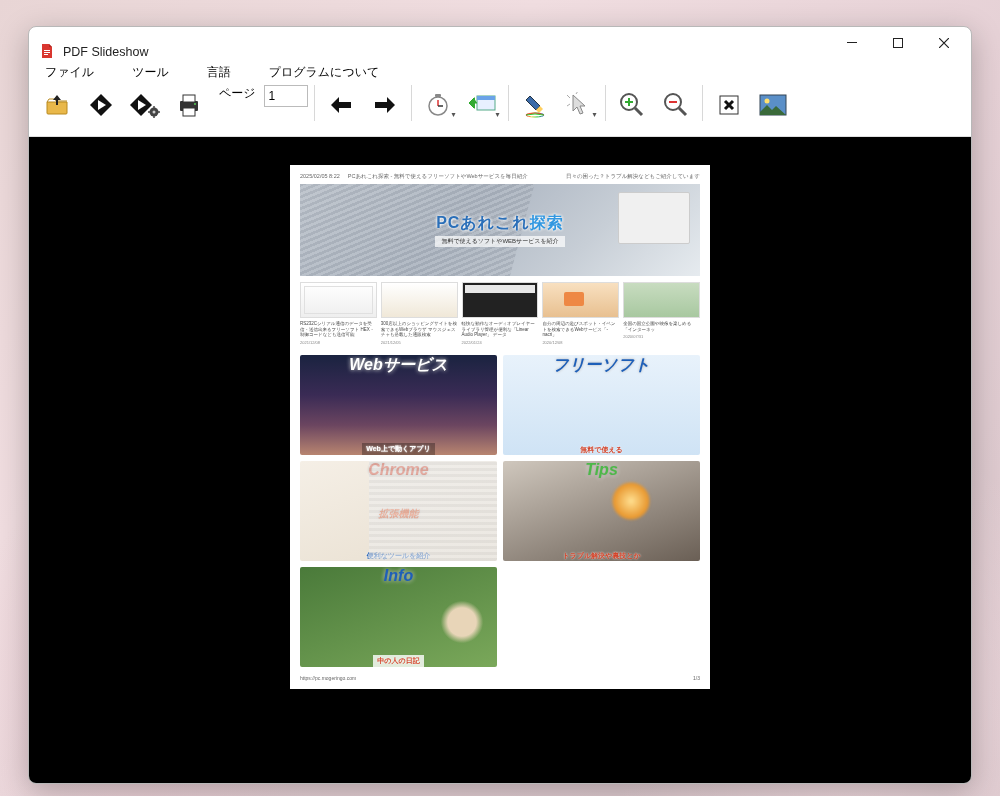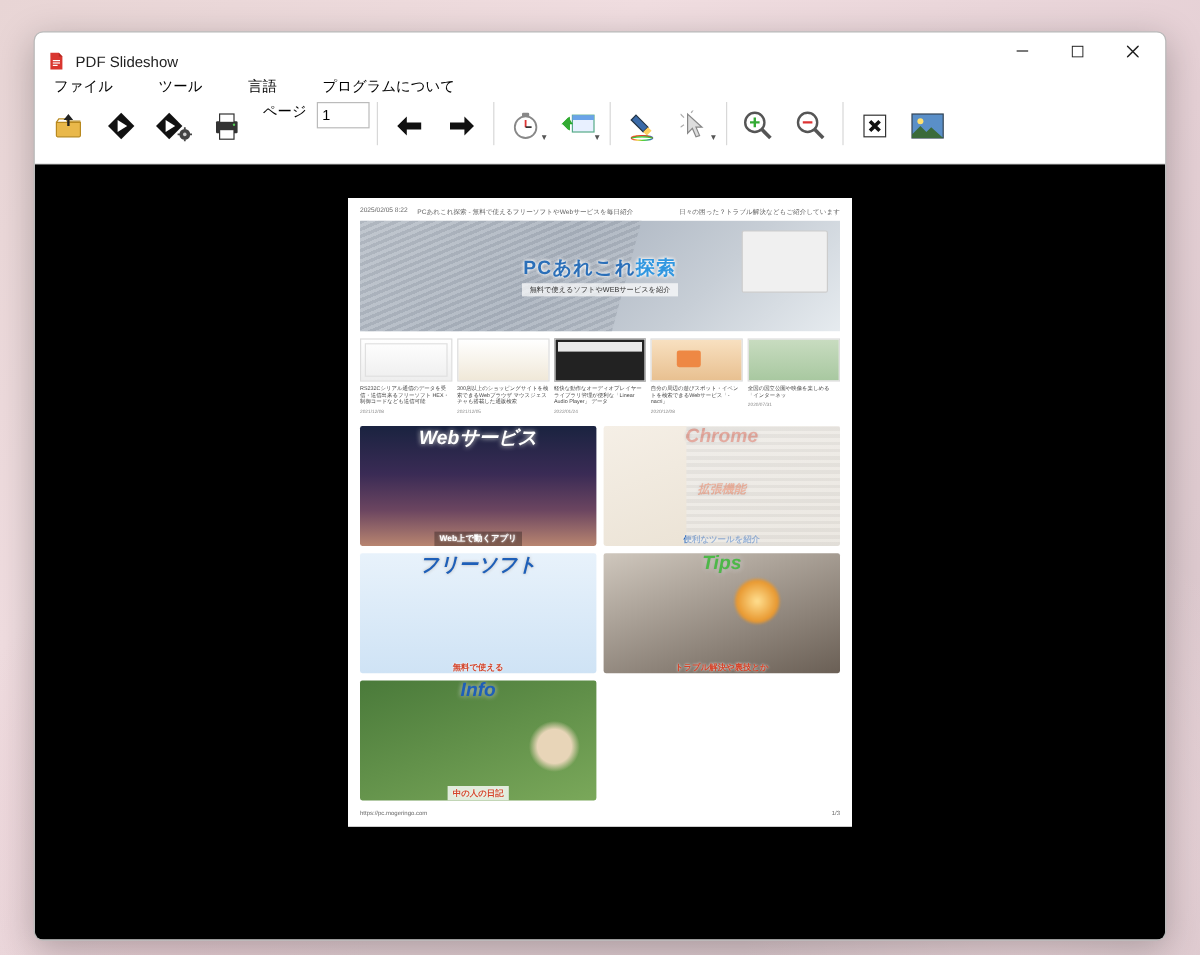--- a/index.html
+++ b/index.html
@@ -344,29 +344,29 @@
         <div class="cap"><span>300店以上のショッピングサイトを検索できるWebブラウザ マウスジェスチャも搭載した通販検索</span><span class="date">2021/12/05</span></div>
         <div class="cap"><span>軽快な動作なオーディオプレイヤー ライブラリ管理が便利な「Linear Audio Player」 データ</span><span class="date">2022/01/24</span></div>
         <div class="cap"><span>自分の周辺の遊びスポット・イベントを検索できるWebサービス「-nacri」</span><span class="date">2020/12/08</span></div>
         <div class="cap"><span>全国の国立公園や映像を楽しめる「インターネッ</span><span class="date">2020/07/31</span></div>
       </div>
       <div class="tiles">
         <div class="tile tA">
             <div class="t1">Webサービス</div>
             <div class="t2">Web上で動くアプリ</div>
           </div>
+        <div class="tile tB">
+            <div class="t1">フリーソフト</div>
+            <div class="t2">無料で使える</div>
+          </div>
         <div class="tile tC">
             <div class="t1">Chrome</div>
             <div class="t1" style="font-size:10px;color:#e85a2a;">拡張機能</div>
             <div class="t2">便利なツールを紹介</div>
           </div>
-        <div class="tile tB">
-            <div class="t1">フリーソフト</div>
-            <div class="t2">無料で使える</div>
-          </div>
         <div class="tile tD">
             <div class="t1">Tips</div>
             <div class="t2">トラブル解決や裏技とか</div>
           </div>
         <div class="tile tF">
             <div class="t1">Info</div>
             <div class="t2">中の人の日記</div>
           </div>
       </div>
       <div class="pg-foot">

